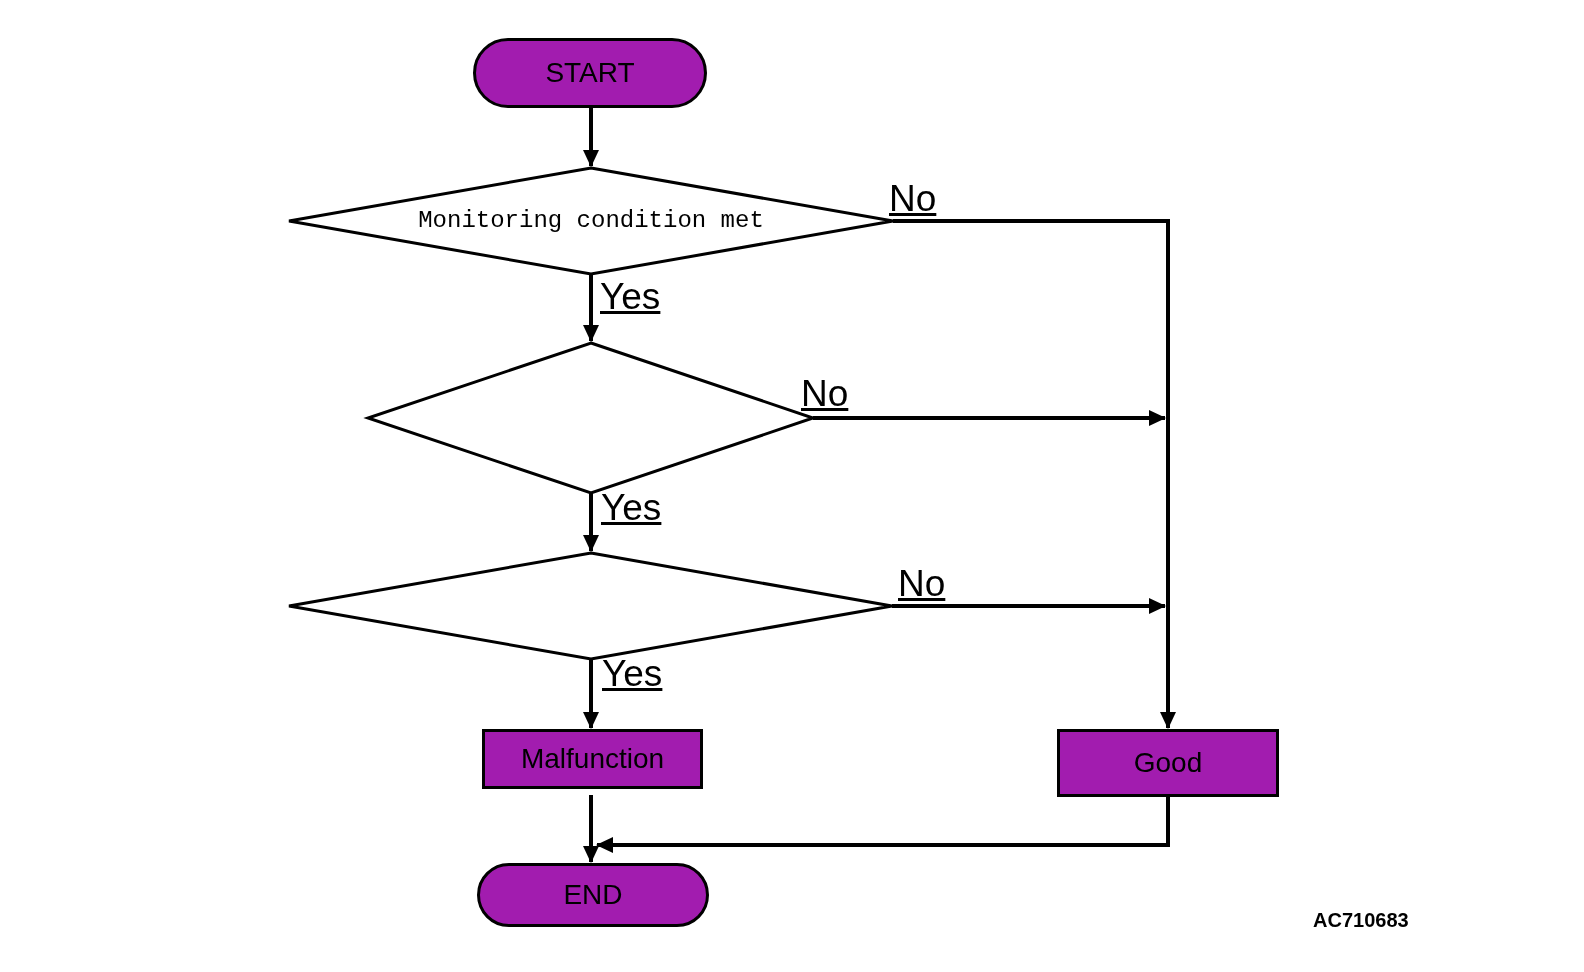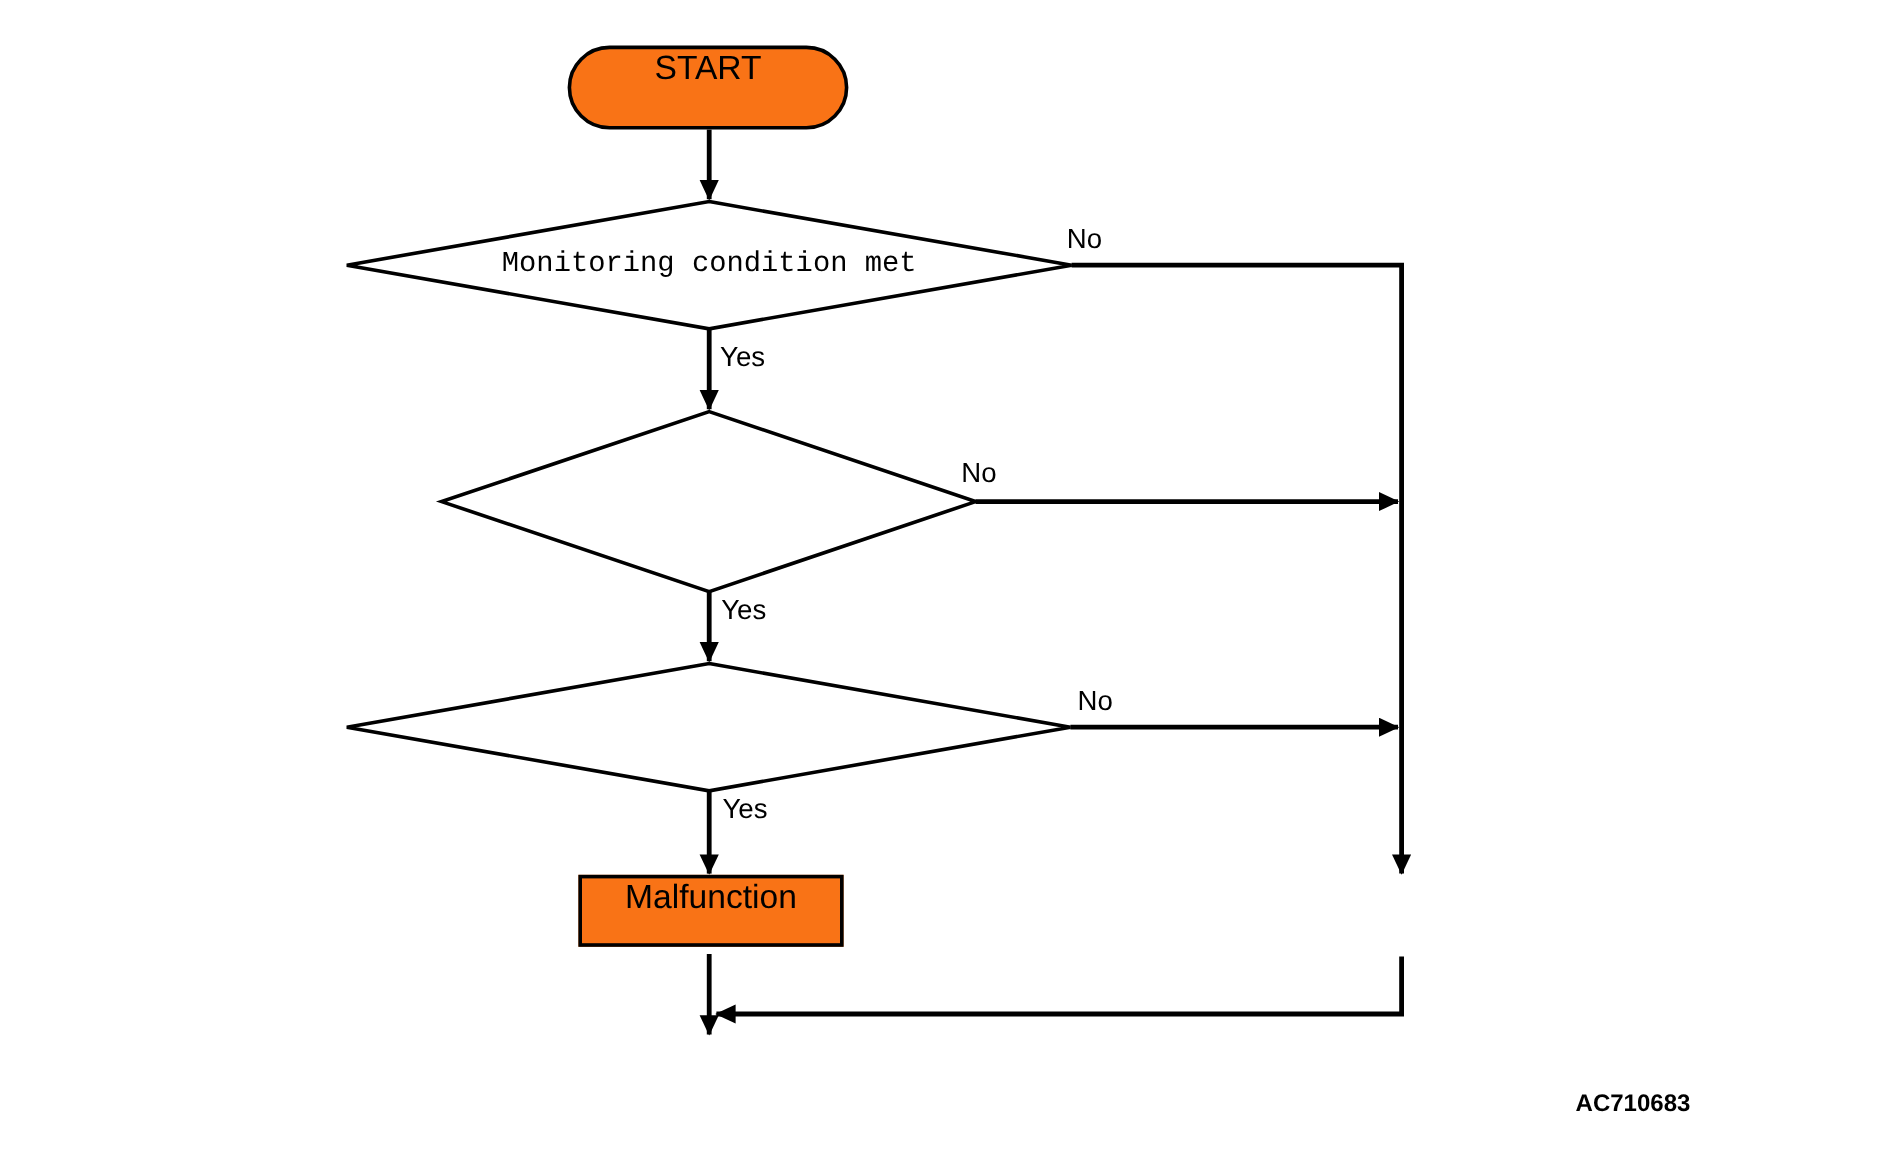--- a/index.html
+++ b/index.html
@@ -9,44 +9,46 @@
     height: 972px;
     background: #ffffff;
     font-family: "Liberation Sans", sans-serif;
     color: #000000;
     overflow: hidden;
   }
   .edges-svg { position: absolute; left: 0; top: 0; width: 1584px; height: 972px; }
   .node {
     position: absolute;
     display: flex;
+    align-items: center;
     justify-content: center;
     border: 3px solid #000000;
-    background: #f97316;
+    background: #a21caf;
     font-size: 28px;
     box-sizing: border-box;
     text-align: center;
   }
   .terminal { border-radius: 36px; }
   .diamond-label {
     position: absolute;
     display: flex;
     align-items: center;
     justify-content: center;
     font-size: 24px;
     line-height: 34px;
     white-space: pre-line;
     text-align: left;
     pointer-events: none;
     font-family: Liberation Mono, monospace;
   }
   .edge-label {
     position: absolute;
-    font-size: 23px;
+    font-size: 37px;
     line-height: 32px;
+    text-decoration: underline;
   }
   .ref-code {
     position: absolute;
     font-size: 20px;
     font-weight: bold;
   }
 </style>
 </head>
 <body>
 
@@ -75,21 +77,27 @@
   </svg>
 
   <div class="node terminal" style="left:473px; top:38px; width:234px; height:70px;">
     <span>START</span>
   </div>
 
   <div class="node" style="left:482px; top:729px; width:221px; height:60px;">
     <span>Malfunction</span>
   </div>
 
+  <div class="node" style="left:1057px; top:729px; width:222px; height:68px;">
+    <span>Good</span>
+  </div>
 
+  <div class="node terminal" style="left:477px; top:863px; width:232px; height:64px; border-radius:32px;">
+    <span>END</span>
+  </div>
 
   <div class="diamond-label" style="left:289px; top:168px; width:604px; height:106px;">Monitoring condition met</div>
 
 
 
   <div class="edge-label" style="left:600px; top:281px;">Yes</div>
   <div class="edge-label" style="left:889px; top:183px;">No</div>
 
   <div class="edge-label" style="left:601px; top:492px;">Yes</div>
   <div class="edge-label" style="left:801px; top:378px;">No</div>

